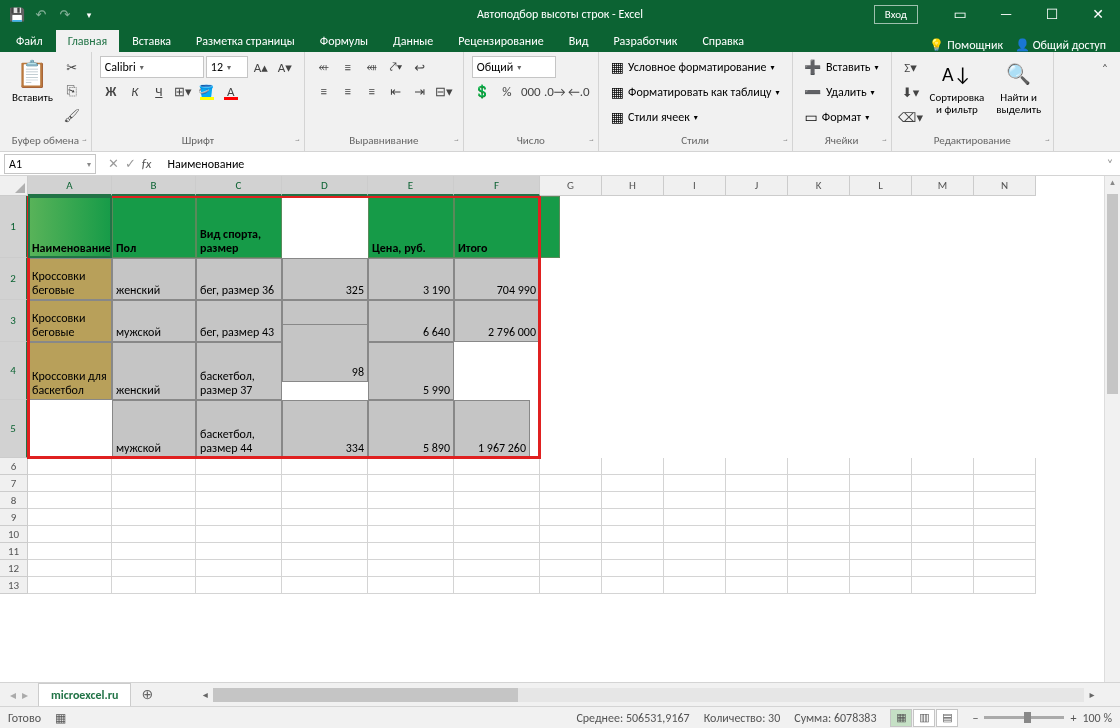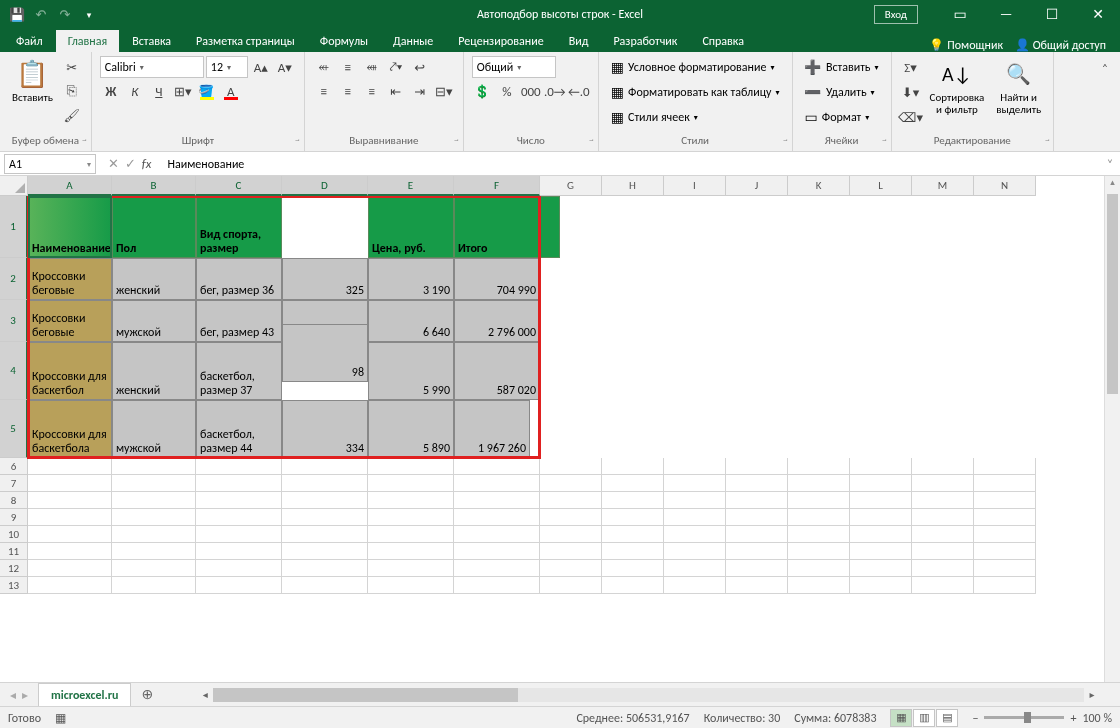--- a/index.html
+++ b/index.html
@@ -326,22 +326,20 @@
           <div class="cell data-cell" style="left: 84px; top: 104px; width: 84px; height: 42px;">мужской</div>
           <div class="cell data-cell" style="left: 168px; top: 104px; width: 86px; height: 42px;">бег, размер 43</div>
           <div class="cell data-cell num" style="left: 254px; top: 104px; width: 86px; height: 42px;">400</div>
           <div class="cell data-cell num" style="left: 340px; top: 104px; width: 86px; height: 42px;">6 640</div>
           <div class="cell data-cell num" style="left: 426px; top: 104px; width: 86px; height: 42px;">2 796 000</div>
           <div class="cell data-cell col-a" style="left: 0px; top: 146px; width: 84px; height: 58px;">Кроссовки для баскетбол</div>
           <div class="cell data-cell" style="left: 84px; top: 146px; width: 84px; height: 58px;">женский</div>
           <div class="cell data-cell" style="left: 168px; top: 146px; width: 86px; height: 58px;">баскетбол, размер 37</div>
           <div class="cell data-cell num" style="left: 254px; top: 128px; width: 86px; height: 58px;">98</div>
           <div class="cell data-cell num" style="left: 340px; top: 146px; width: 86px; height: 58px;">5 990</div>
-          <div class="cell data-cell num" style="left: 426px; top: 146px; width: 86px; height: 58px;">587 020</div>
-          <div class="cell data-cell col-a" style="left: 0px; top: 204px; width: 84px; height: 58px;">Кроссовки для баскетбола</div>
           <div class="cell data-cell" style="left: 84px; top: 204px; width: 84px; height: 58px;">мужской</div>
           <div class="cell data-cell" style="left: 168px; top: 204px; width: 86px; height: 58px;">баскетбол, размер 44</div>
           <div class="cell data-cell num" style="left: 254px; top: 204px; width: 86px; height: 58px;">334</div>
           <div class="cell data-cell num" style="left: 340px; top: 204px; width: 86px; height: 58px;">5 890</div>
           <div class="cell data-cell num" style="left: 426px; top: 204px; width: 76px; height: 58px;">1 967 260</div>
           <div class="cell" style="left: 0px; top: 262px; width: 84px; height: 17px;"></div>
           <div class="cell" style="left: 84px; top: 262px; width: 84px; height: 17px;"></div>
           <div class="cell" style="left: 168px; top: 262px; width: 86px; height: 17px;"></div>
           <div class="cell" style="left: 254px; top: 262px; width: 86px; height: 17px;"></div>
           <div class="cell" style="left: 340px; top: 262px; width: 86px; height: 17px;"></div>

